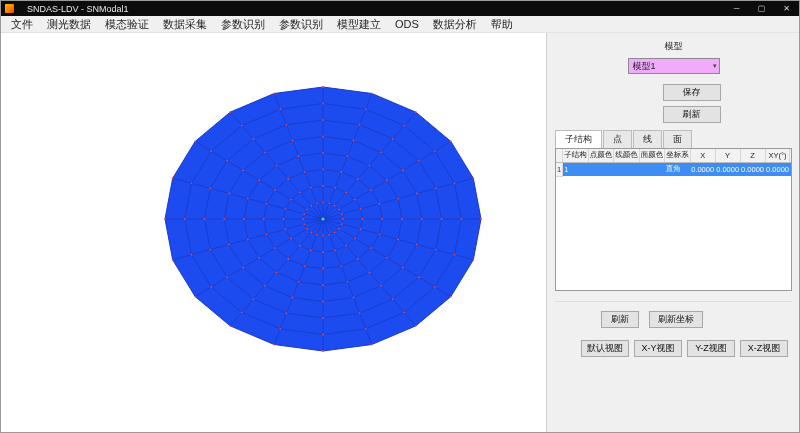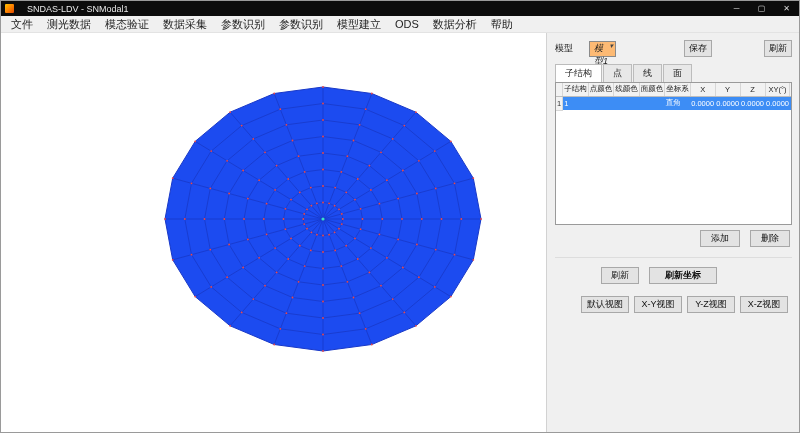--- a/index.html
+++ b/index.html
@@ -17,23 +17,23 @@
   .menubar { height:17px; background:#f0f0f0; border-bottom:1px solid #e3e3e3; display:flex; align-items:center; font-size:11px; color:#1d1d1d; padding-left:3px; flex:0 0 auto; }
   .menu-item { padding:2px 7px; white-space:nowrap; }
 
   
   .content { flex:1; display:flex; min-height:0; }
   .canvas { flex:1; background:#ffffff; position:relative; overflow:hidden; }
   .canvas svg { position:absolute; left:0; top:0; }
 
   
   .panel { width:253px; flex:0 0 253px; background:#f0f0f0; border-left:1px solid #d2d2d2; padding:7px 7px 0 8px; font-size:9px; color:#1d1d1d; }
-  .row1 { display:flex; align-items:center; gap:16px; }
+  .row1 { display:flex; align-items:center; gap:5px;flex-direction:column; }
   .model-label { white-space:nowrap; }
-  .combo { width:92px; height:16px; background:#fdba74; border:1px solid #8a8a8a; display:flex; justify-content:space-between; padding:0 2px 0 4px; font-size:9px;font-style:italic; }
+  .combo { width:92px; height:16px; background:#f0abfc; border:1px solid #8a8a8a; display:flex; align-items:center; justify-content:space-between; padding:0 2px 0 4px; font-size:9px; }
   .combo .arrow { font-size:7px; color:#444; }
   .btn { background:#e3e3e3; border:1px solid #a8a8a8; font-size:9px; height:17px; padding:0 4px; display:inline-flex; align-items:center; justify-content:center; color:#111; white-space:nowrap; cursor:default; }
   .row1 .btn { width:58px;margin-left:36px; }
   .spacer { flex:1; }
 
   .tabs { display:flex; margin-top:7px; align-items:flex-end; }
   .tab { padding:2px 9px; font-size:9px; background:#e8e8e8; border:1px solid #bcbcbc; border-bottom:none; margin-right:1px; cursor:default; }
   .tab.active { background:#ffffff; }
 
   .tablewrap { background:#ffffff; border:1px solid #9a9a9a; height:143px; overflow:hidden; }
@@ -49,21 +49,21 @@
   .grid tr.selected td { background:#3d8df5; color:#ffffff; }
   .grid td.gutter, .grid tr.selected td.gutter { background:#f2f2f2; color:#333; border-right:1px solid #d6d6d6; border-bottom:1px solid #d6d6d6; text-align:center; }
 
   .row-add { display:flex; justify-content:flex-end; gap:10px; margin-top:5px; padding-right:2px; }
   .row-add .btn { width:40px; }
 
   .sep { border-top:1px solid #dddddd; margin:10px 0 0 0; }
 
   .row-refresh { display:flex; gap:10px; margin-top:9px; margin-left:46px; }
   .row-refresh .btn.small { width:38px; }
-  .row-refresh .btn.wide { width:68px;font-weight:bold; }
+  .row-refresh .btn.wide { width:54px; }
 
   .row-views { display:flex; gap:5px; margin-top:12px; margin-left:26px; }
   .row-views .btn { width:48px; padding:0 2px; }
 </style>
 </head>
 <body>
 
 <div class="app">
 
   <div class="titlebar">
@@ -333,24 +333,20 @@
                 <td class="num">0.0000</td>
                 <td class="num">0.0000</td>
                 <td class="num">0.0000</td>
                 <td class="num">0.0000</td>
                 <td class="num">0.000</td>
               </tr>
             </tbody>
         </table>
       </div>
 
-      <div class="row-add">
-        <button class="btn">添加</button>
-        <button class="btn">删除</button>
-      </div>
 
       <div class="sep"></div>
 
       <div class="row-refresh">
         <button class="btn small">刷新</button>
         <button class="btn wide">刷新坐标</button>
       </div>
 
       <div class="row-views">
           <button class="btn">默认视图</button>

